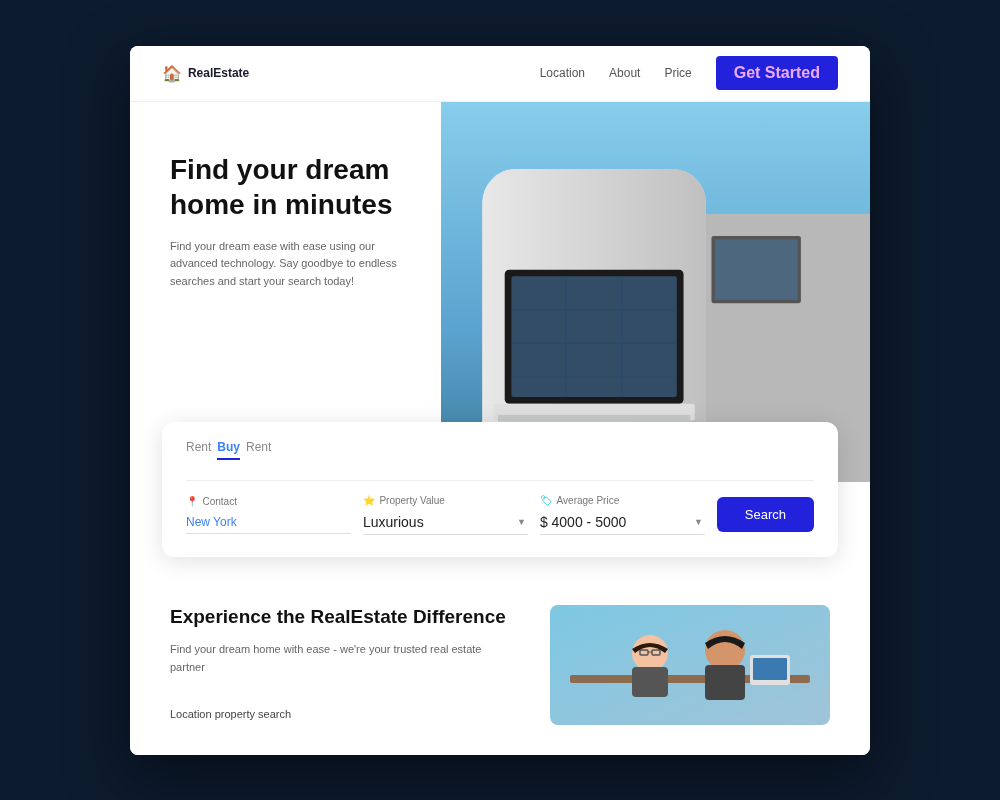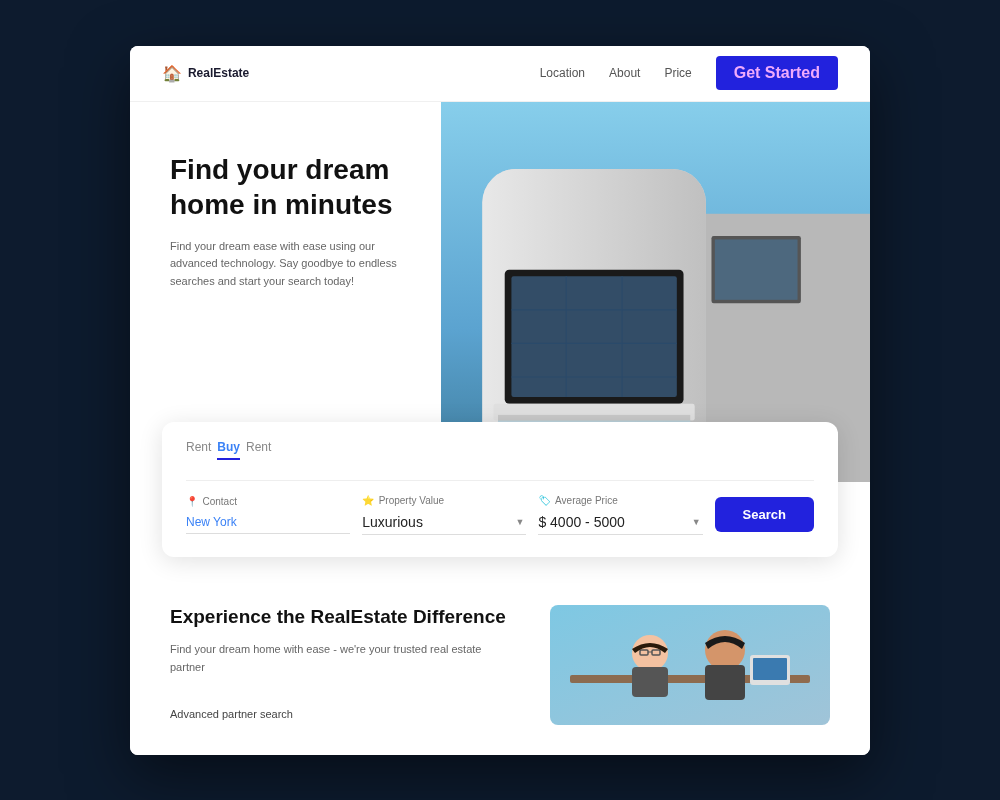--- a/index.html
+++ b/index.html
@@ -188,21 +188,21 @@
       color: #888;
       pointer-events: none;
     }
     .search-btn {
       background: #2222dd;
       color: #fff;
       border: none;
       border-radius: 6px;
       padding: 10px 28px;
       font-size: 13px;
-      font-weight: 700;
+      font-weight: 400;
       cursor: pointer;
       white-space: nowrap;
     }
     
     .bottom-section {
       padding: 48px 40px 30px;
       display: flex;
       gap: 32px;
       align-items: flex-start;
       background: #fff;
@@ -357,21 +357,21 @@
       </div>
 
       <button class="search-btn">Search</button>
     </div>
   </div>
 
   <div class="bottom-section">
     <div class="bottom-content">
       <h2 class="bottom-title">Experience the RealEstate Difference</h2>
       <p class="bottom-desc">Find your dream home with ease - we're your trusted real estate partner</p>
-      <div class="bottom-feature">Advanced partner search</div>
+      <div class="bottom-feature">Location property search</div>
     </div>
     <div class="bottom-image">
       <svg width="280" height="120" viewBox="0 0 280 120" xmlns="http://www.w3.org/2000/svg">
         <defs>
           <linearGradient id="bgGrad2" x1="0" y1="0" x2="1" y2="1">
             <stop offset="0%" stop-color="#7ec8e3"></stop>
             <stop offset="100%" stop-color="#a0c4d8"></stop>
           </linearGradient>
         </defs>
         <rect width="280" height="120" fill="url(#bgGrad2)"></rect>

